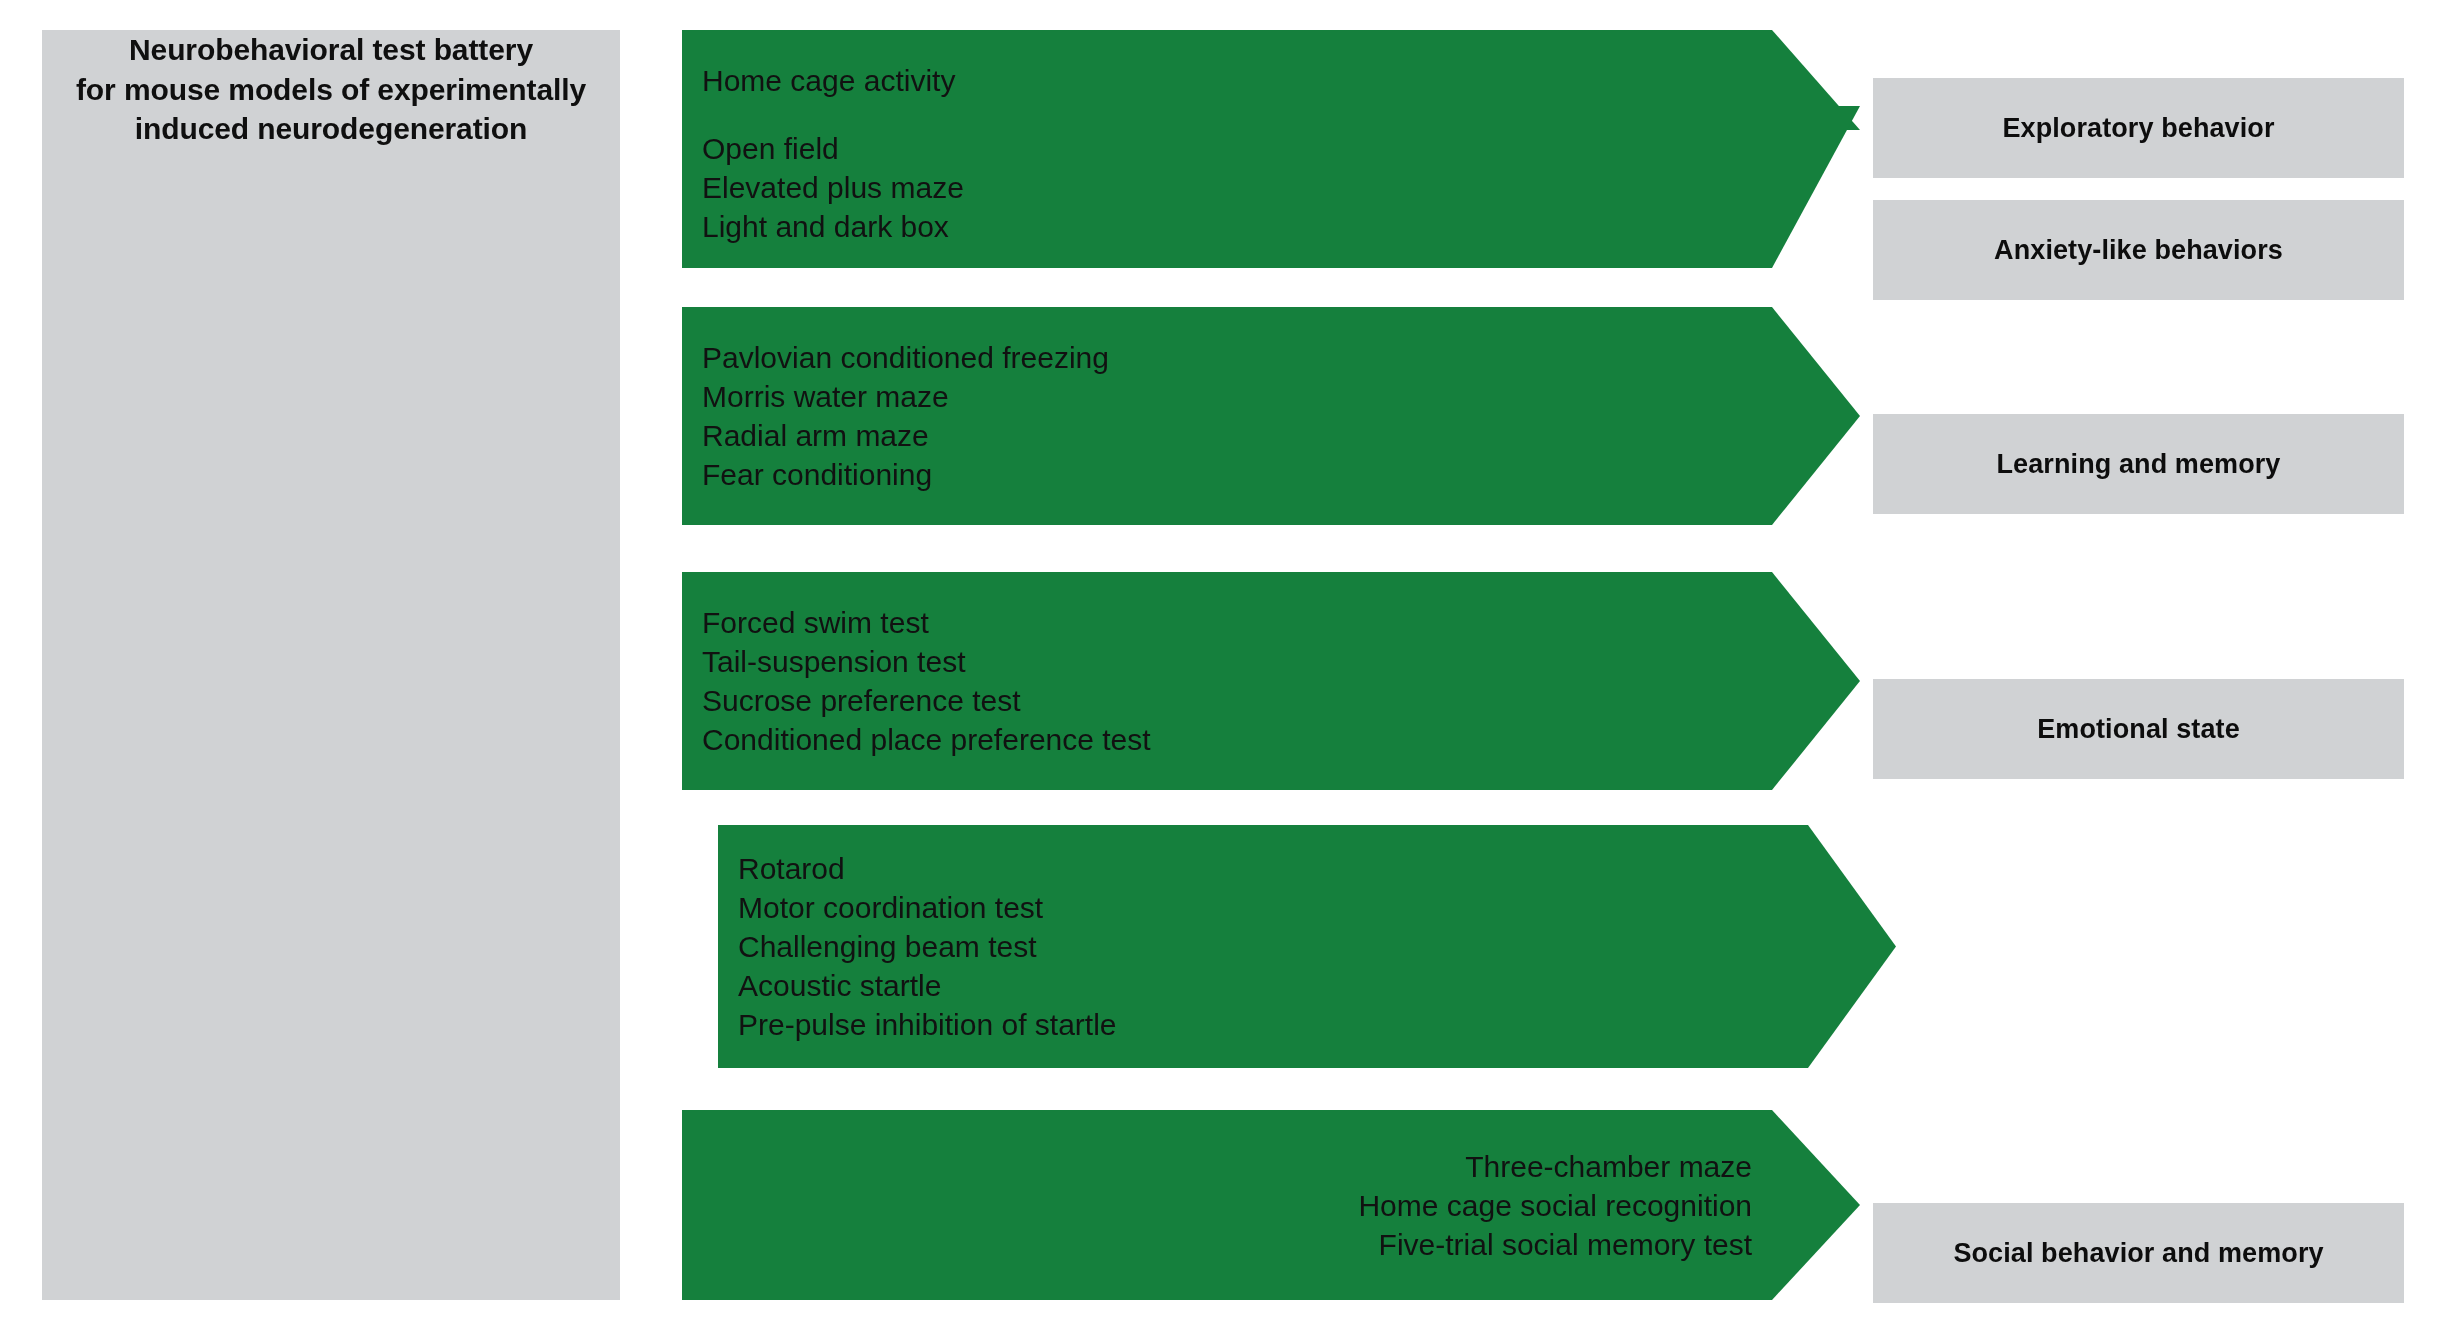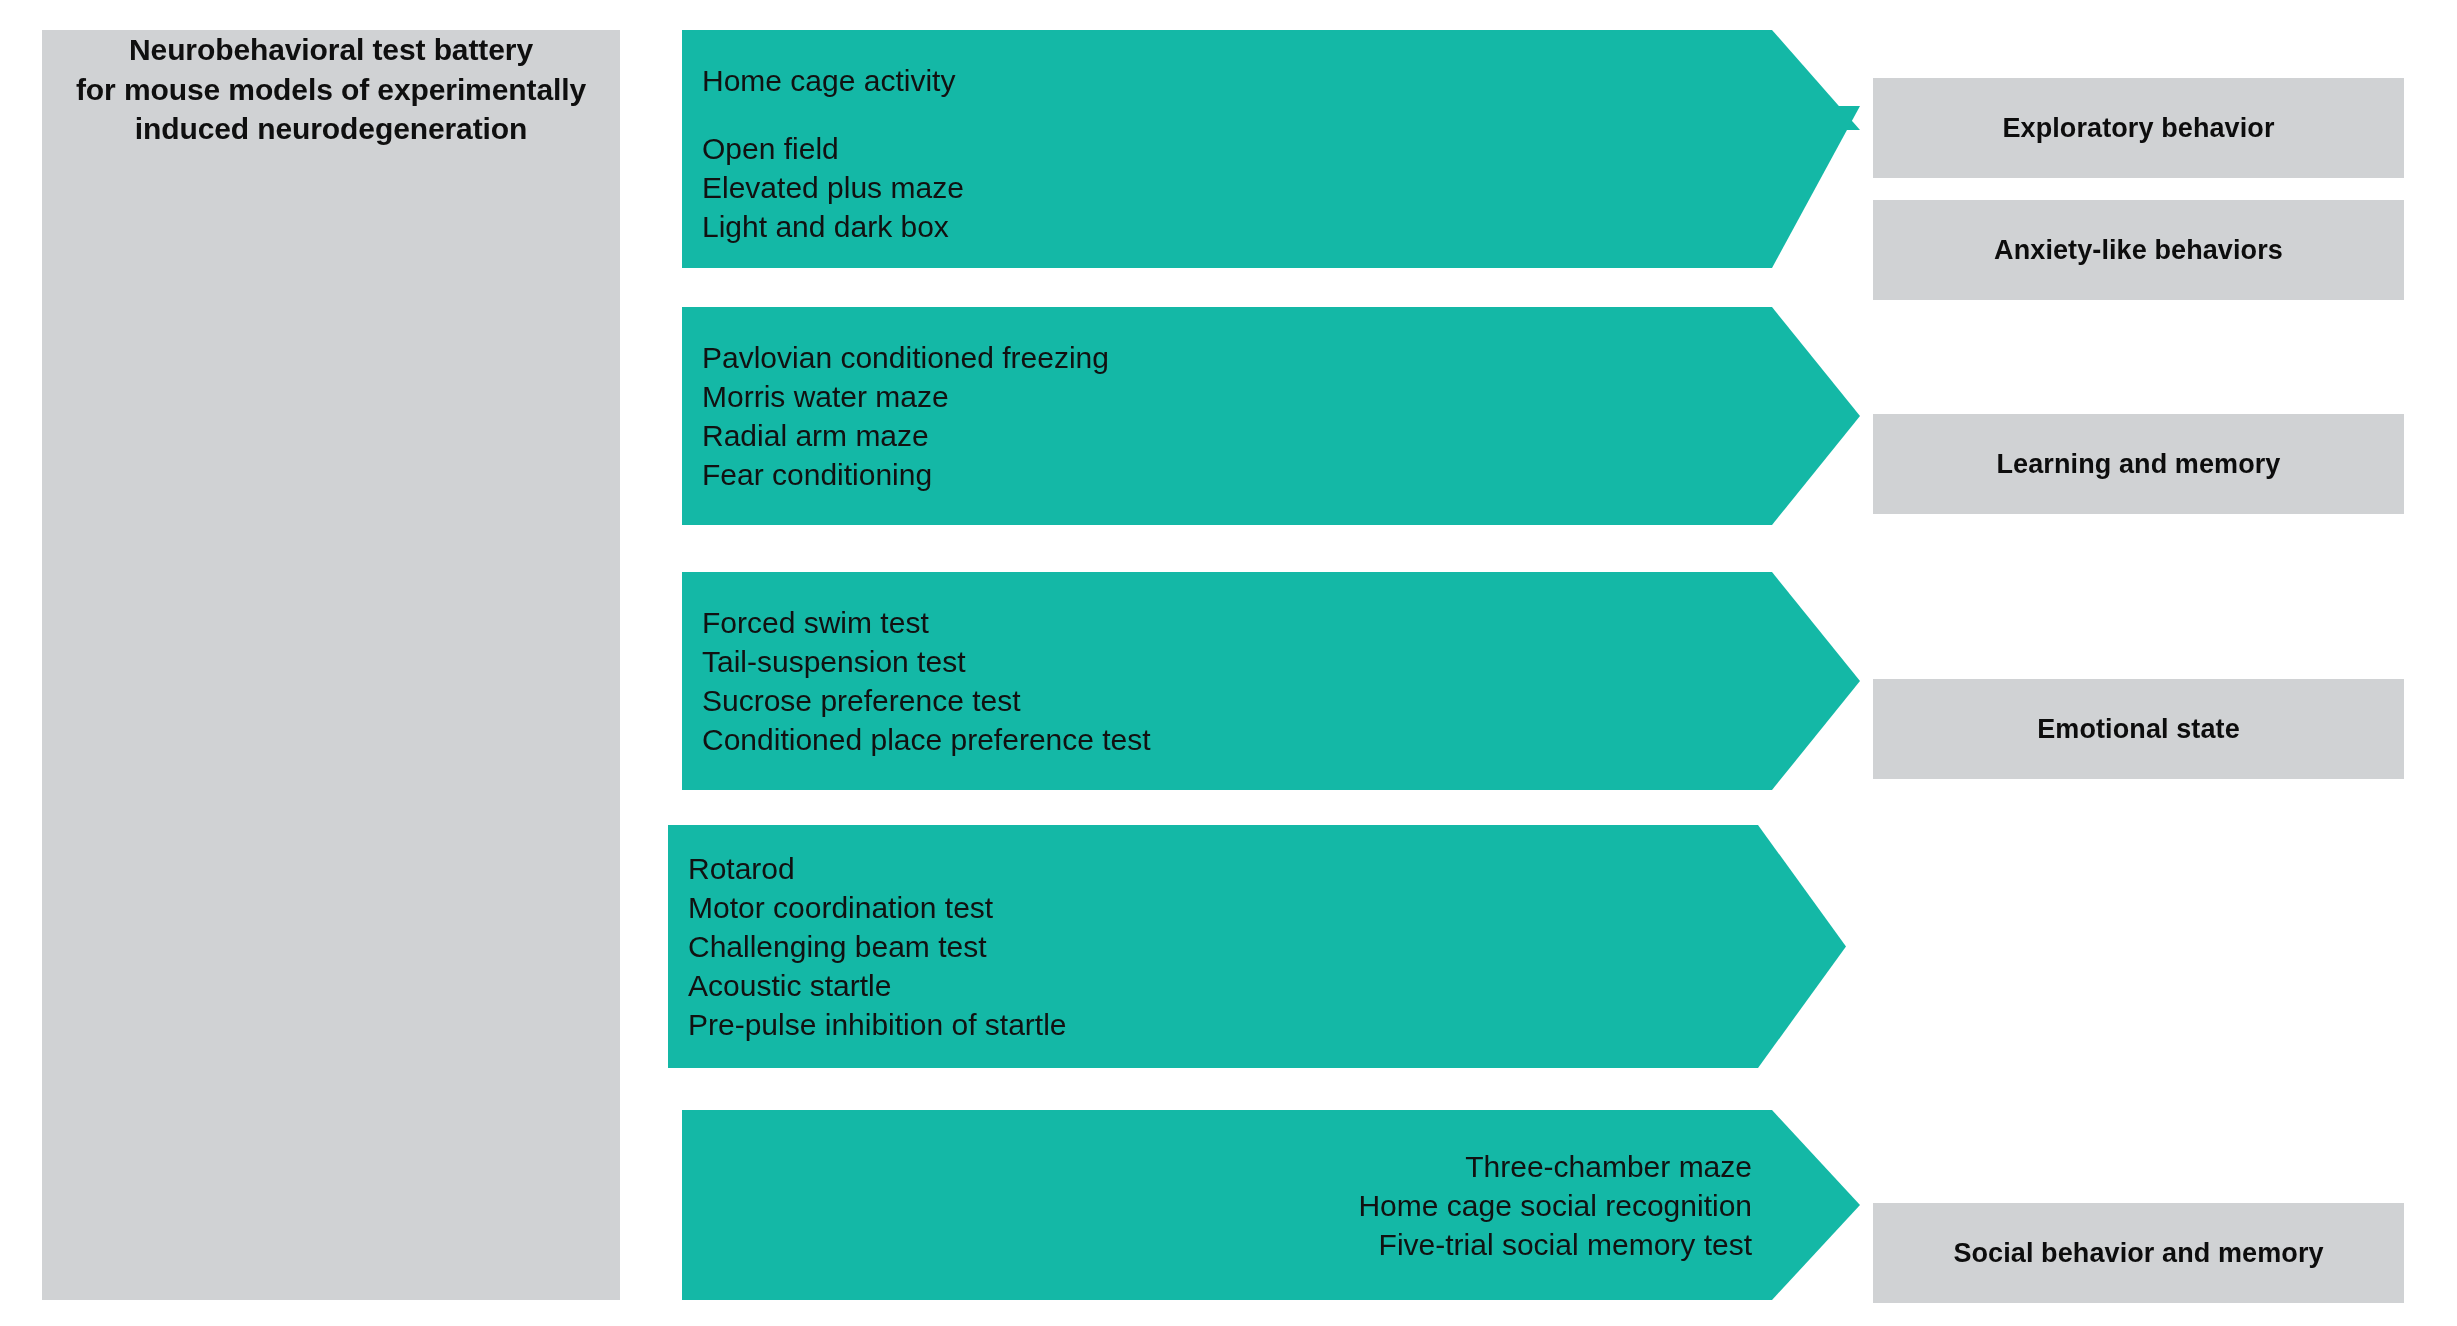--- a/index.html
+++ b/index.html
@@ -20,21 +20,21 @@
   .title-text{
     font-size:30px;font-weight:bold;color:#0f0f0f;
     text-align:center;line-height:1.32;
     letter-spacing:-0.1px;
     padding:0 14px;
   }
 
   
   .arrow{
     position:absolute;
-    background:#14b8a6;
+    background:#15803d;
   }
   .arrow.clip-std{
     -webkit-clip-path:polygon(0 0, calc(100% - 88px) 0, 100% 50%, calc(100% - 88px) 100%, 0 100%);
     clip-path:polygon(0 0, calc(100% - 88px) 0, 100% 50%, calc(100% - 88px) 100%, 0 100%);
   }
   
   .arrow.clip-upper{
     -webkit-clip-path:polygon(0 0, calc(100% - 88px) 0, 100% 100%, 0 100%);
     clip-path:polygon(0 0, calc(100% - 88px) 0, 100% 100%, 0 100%);
   }
@@ -117,21 +117,21 @@
       <div class="arrow-line">Forced swim test</div>
       <div class="arrow-line">Tail-suspension test</div>
       <div class="arrow-line">Sucrose preference test</div>
       <div class="arrow-line">Conditioned place preference test</div>
     </div>
   </div>
   <div class="cat-box" style="top:631px;height:100px;">
     <span class="cat-text">Emotional state</span>
   </div>
 
-  <div class="arrow clip-std" style="left:668px;top:825px;width:1178px;height:243px;">
+  <div class="arrow clip-std" style="left:718px;top:825px;width:1178px;height:243px;">
     <div class="arrow-inner">
       <div class="arrow-line">Rotarod</div>
       <div class="arrow-line">Motor coordination test</div>
       <div class="arrow-line">Challenging beam test</div>
       <div class="arrow-line">Acoustic startle</div>
       <div class="arrow-line">Pre-pulse inhibition of startle</div>
     </div>
   </div>
 
   <div class="arrow clip-std" style="left:682px;top:1110px;width:1178px;height:190px;">

